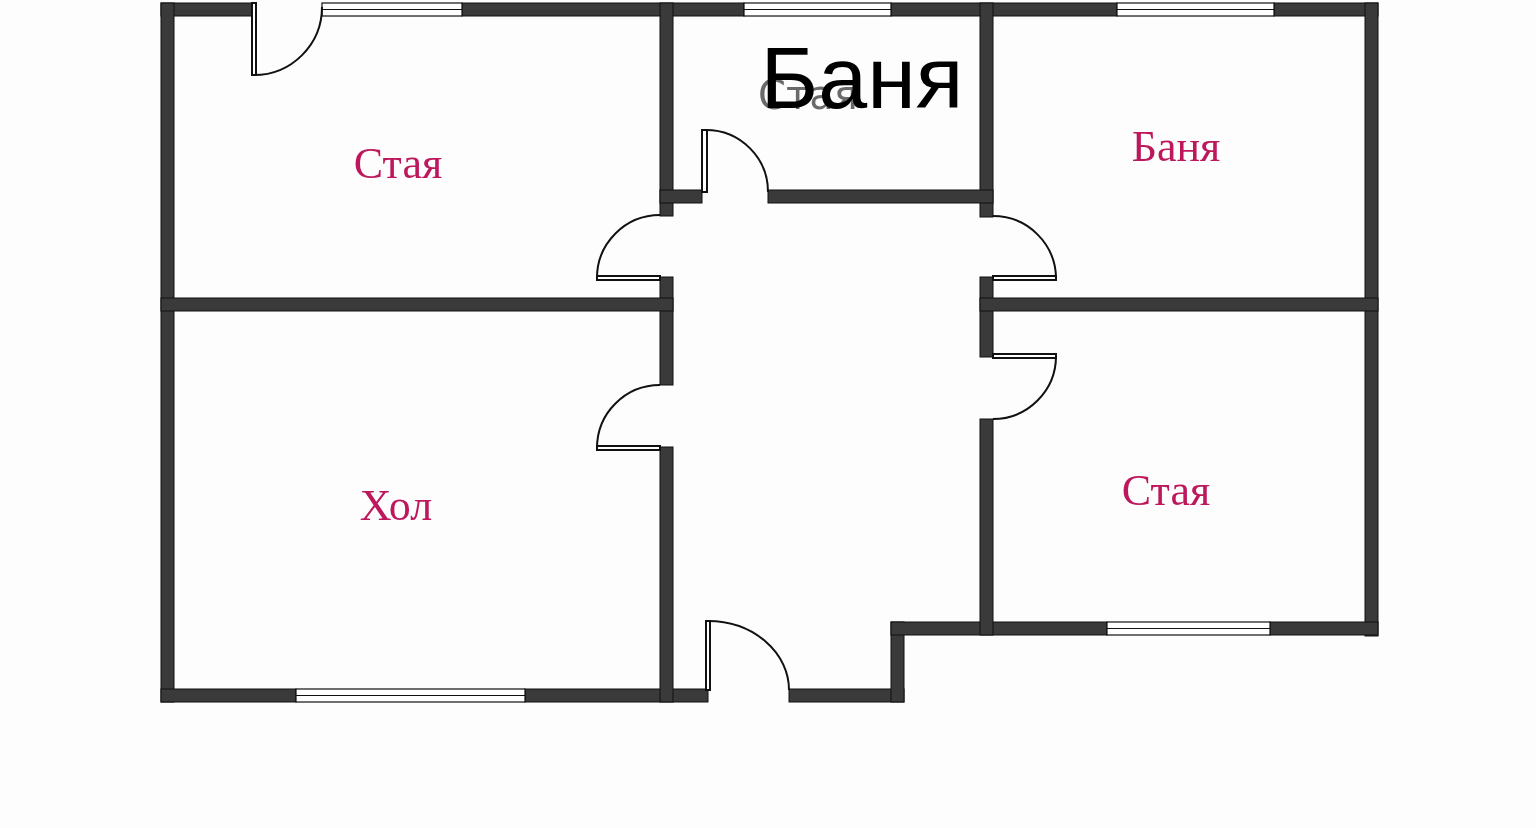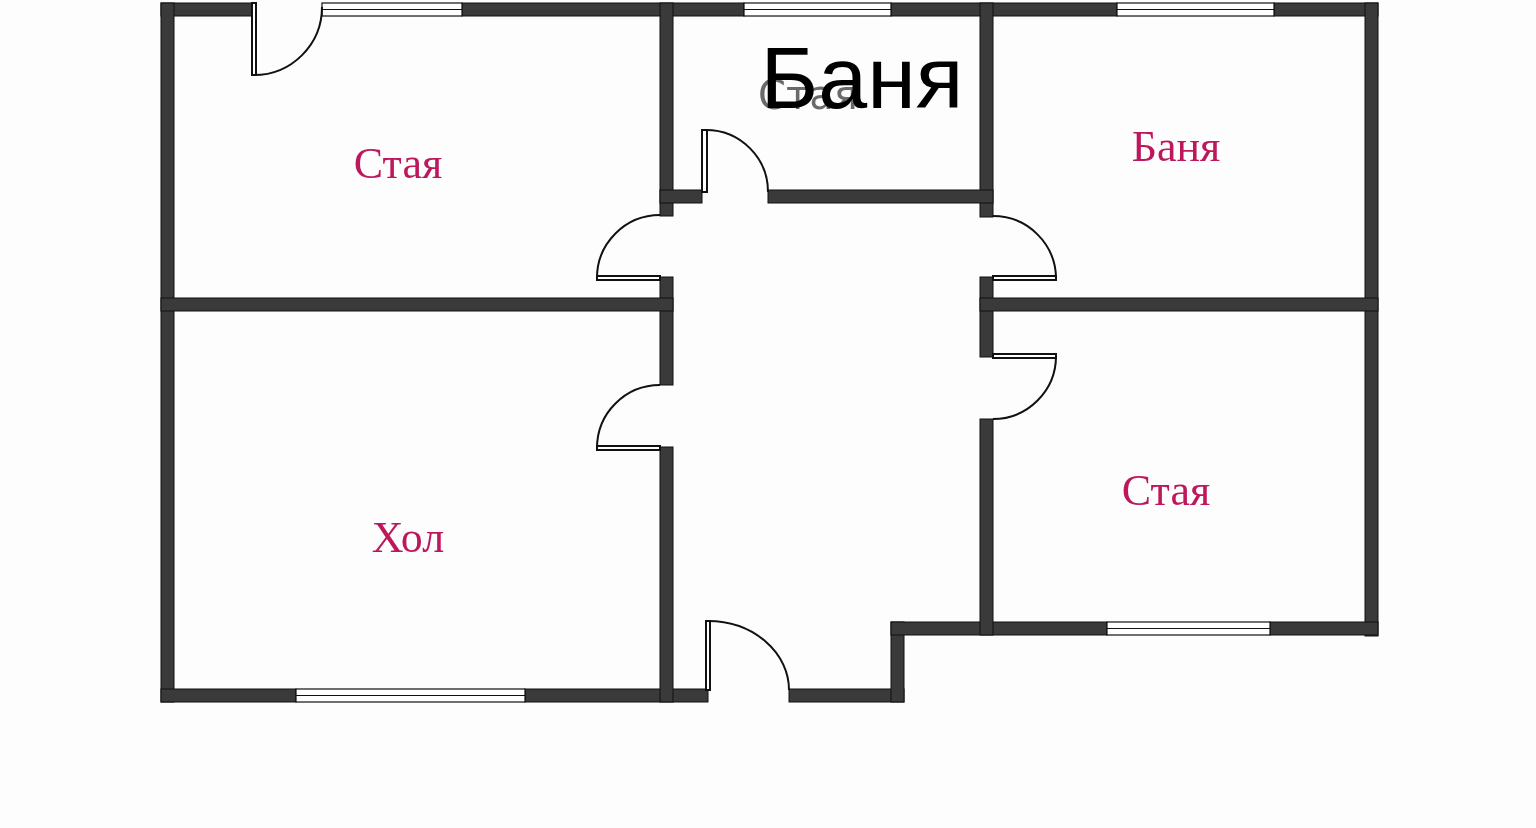--- a/index.html
+++ b/index.html
@@ -102,15 +102,15 @@
     <g>
         <rect x="706" y="621" width="4" height="69" fill="#fff"></rect>
         <path d="M708 621 A81 69 0 0 1 789 690"></path>
       </g>
   </g>
 </svg>
 
 <div class="room-label" style="left:398px; top:163px;">Стая</div>
 <div class="ghost-label" style="left:808px; top:95px;">Стая</div>
 <div class="room-label" style="left:1176px; top:146px;">Баня</div>
-<div class="room-label" style="left:408px; top:505px;margin-top:32px;">Хол</div>
+<div class="room-label" style="left:396px; top:505px;">Хол</div>
 <div class="room-label" style="left:1166px; top:490px;">Стая</div>
 <div class="overlay-label" style="left:862px; top:78px;">Баня</div>
 
 </body></html>

